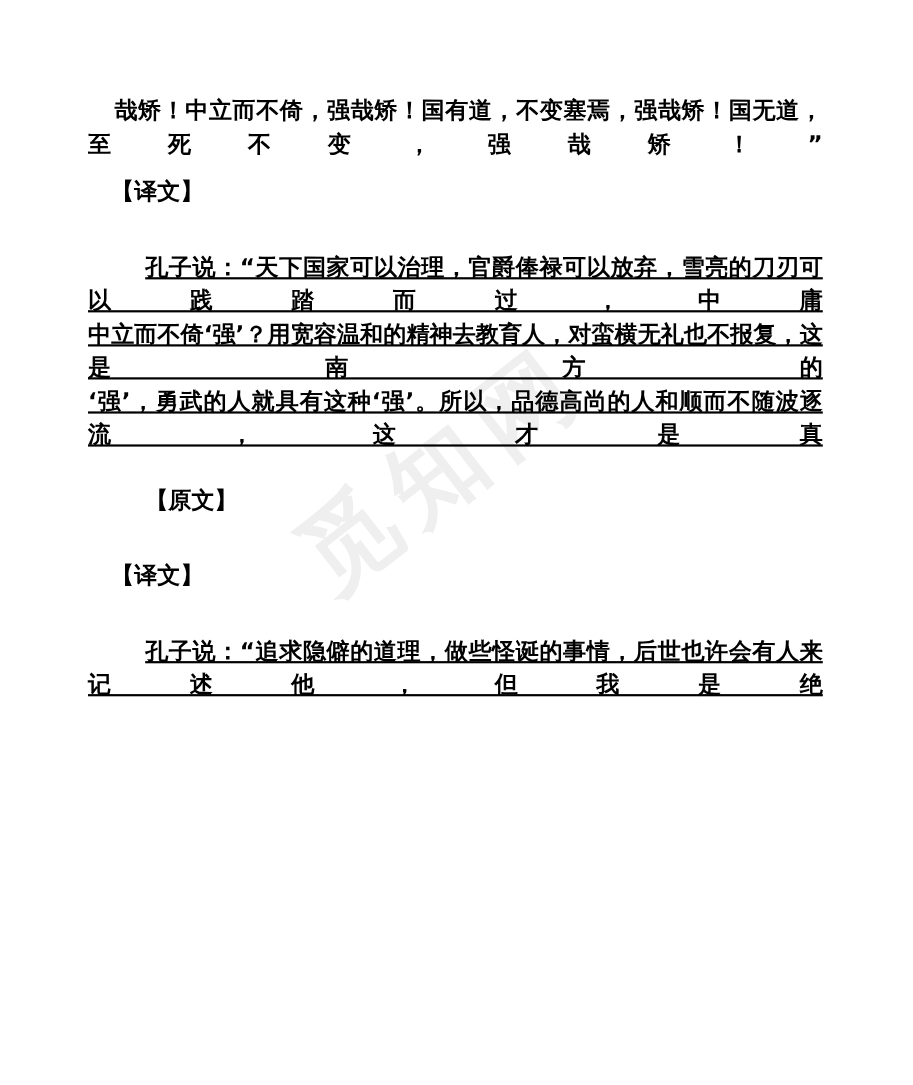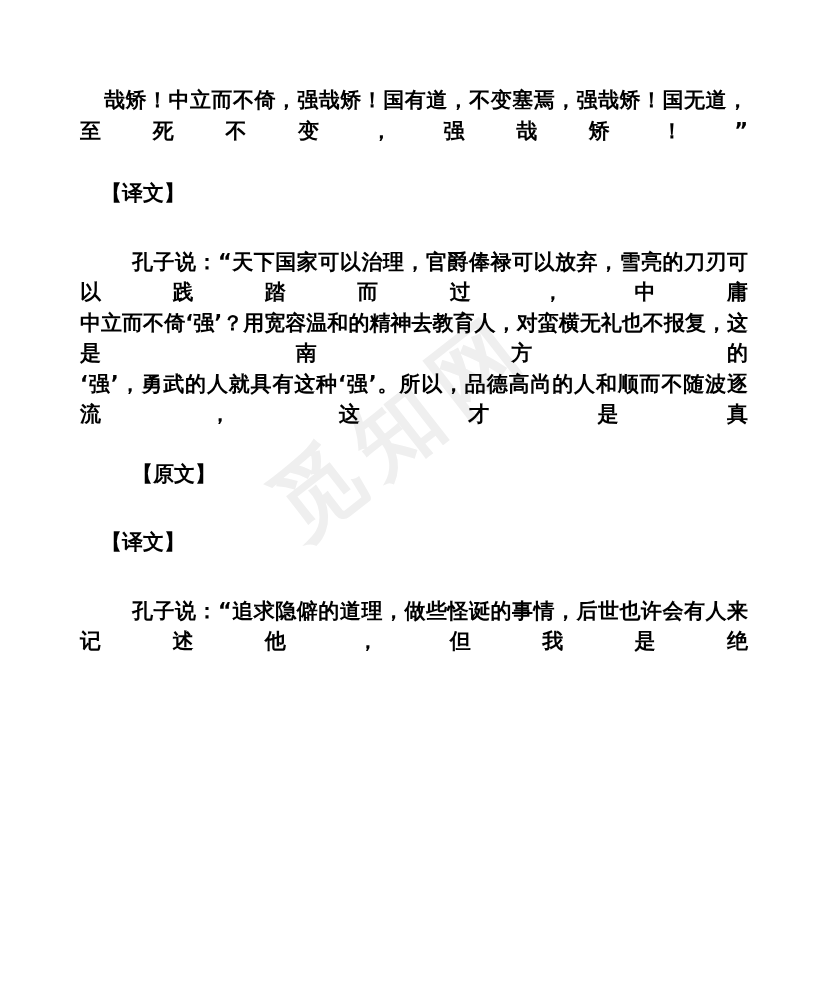--- a/index.html
+++ b/index.html
@@ -38,29 +38,30 @@
     width: 668px;
     font-size: 21px;
     line-height: 30.5px;
     font-weight: 700;
     z-index: 1;
   }
   .continuation-line {
     text-indent: 24px;
     text-align: justify;
     text-align-last: justify;
-    margin-bottom: 32px;
+    margin-bottom: 13px;
   }
   .section-label {
     margin-bottom: 38px;
   }
   .section-label.indent-small { padding-left: 21px; }
   .section-label.indent-large { padding-left: 52px; }
   .paragraph {
     margin-bottom: 29px;
+    text-decoration: underline;
   }
   .para-line {
     text-align: justify;
     text-align-last: justify;
   }
   .para-line.first { text-indent: 52px; }
   .para-line.last  { text-align-last: left; }
 </style>
 </head>
 <body style="background: rgb(255, 255, 255); color: rgb(0, 0, 0);">

